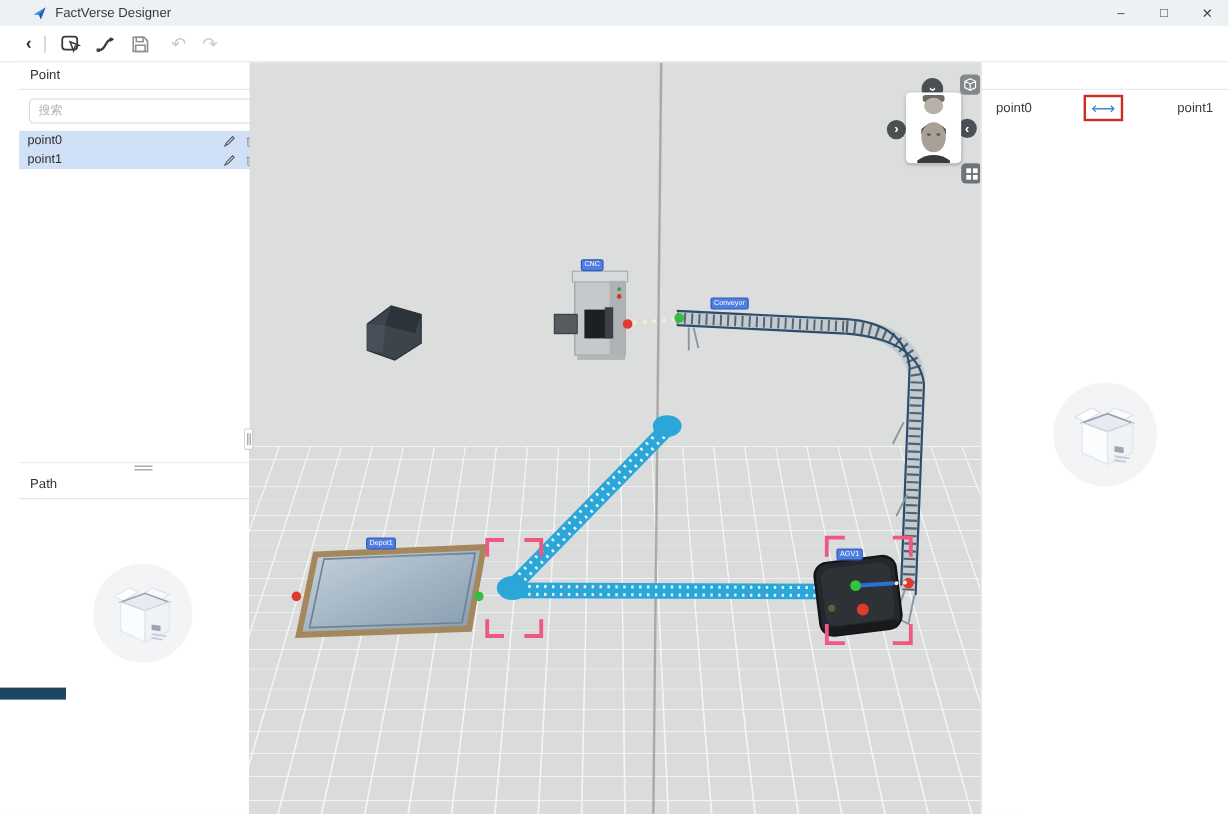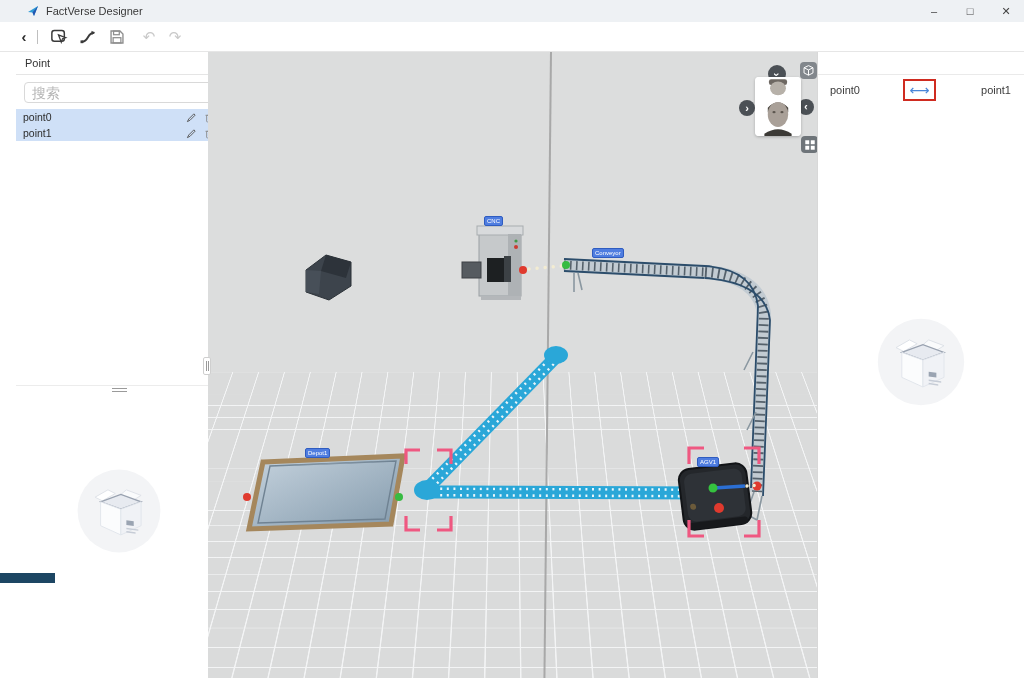--- a/index.html
+++ b/index.html
@@ -31,21 +31,21 @@
   .viewport { position:absolute; left:208px; top:52px; width:609px; height:626px;
     background:#dcdddd; overflow:hidden; }
   .right-panel { position:absolute; left:817px; top:52px; width:207px; height:626px;
     background:#fff; border-left:1px solid #d8d8d8; }
 
   
   .panel-header { height:23px; line-height:22px; padding:0 9px; font-size:11px; color:#333;
     border-bottom:1px solid #e5e5e5; }
   .search-wrap { padding:7px 8px 6px 8px; }
   .search-input { width:100%; height:21px; border:1px solid #d9d9d9; border-radius:4px;
-    font-size:14px; padding:0 7px; color:#333; outline:none;
+    font-size:10px; padding:0 7px; color:#333; outline:none;
     font-family:"Liberation Sans", sans-serif; }
   .search-input::placeholder { color:#b5b5b5; }
   .point-list { }
   .p-row { height:16px; display:flex; align-items:center; padding:0 7px; font-size:10.5px;
     color:#2d2d2d; cursor:default; }
   .p-row.sel { background:#cfe0f7; }
   .row-icons { margin-left:auto; display:flex; align-items:center; gap:7px; }
   .row-icons svg { display:block; }
   .split-zone { position:absolute; left:0; top:333px; width:206px; height:8px;
     border-top:1px solid #ececec; }
@@ -200,20 +200,21 @@
       </div>
     </div>
 
     <div class="split-zone">
       <div class="split-handle">
           <i></i>
           <i></i>
         </div>
     </div>
 
+    <div class="panel-header path-header">Path</div>
     <div class="path-body">
       <svg width="92" height="92">
           <use href="#emptybox"></use>
         </svg>
     </div>
   </div>
 
   <div class="viewport">
     <div class="ground"></div>
     <div class="axis-line"></div>

